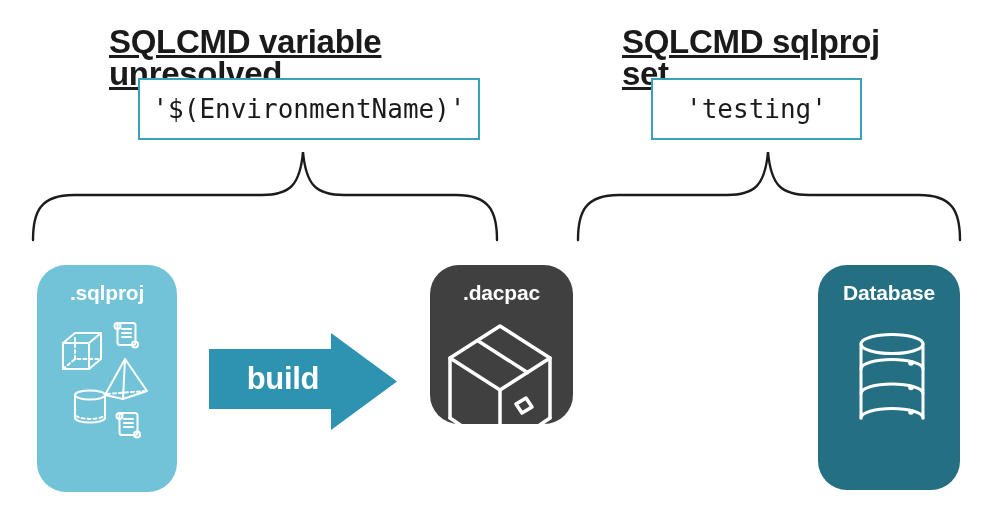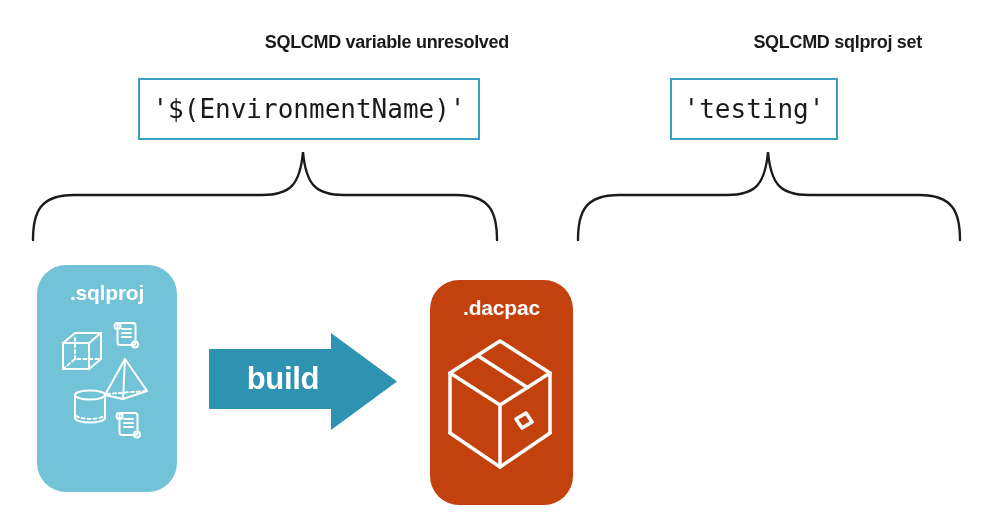--- a/index.html
+++ b/index.html
@@ -9,32 +9,32 @@
     --brace:#1b1b1b;
     --icon-stroke:#ffffff;
     --label-text:#ffffff;
   }
   html,body{margin:0;padding:0;background:var(--background);}
   .canvas{
     position:relative;width:1000px;height:522px;background:var(--background);
     font-family:"Liberation Sans",sans-serif;overflow:hidden;
   }
   .heading{
-    position:absolute;top:26px;font-size:18px;line-height:32px;font-weight:bold;
-    color:var(--text);text-align:right;letter-spacing:-0.3px;
+    position:absolute;top:26px;font-size:33px;line-height:32px;font-weight:bold;
+    color:var(--text);text-align:left;letter-spacing:-0.3px;text-decoration:underline;
   }
   .heading-left{left:109px;width:400px;}
   .heading-right{left:622px;width:300px;}
   .codebox{
     position:absolute;top:78px;height:62px;box-sizing:border-box;
     border:2px solid var(--code-border);background:#ffffff;
     display:flex;align-items:center;justify-content:center;
   }
   .codebox-left{left:138px;width:342px;}
-  .codebox-right{left:670px;width:168px;}
+  .codebox-right{left:651px;width:211px;}
   .code-text{
     font-family:"DejaVu Sans Mono","Liberation Mono",monospace;
     font-size:26px;color:var(--text);white-space:pre;
   }
   .braces-overlay{position:absolute;left:0;top:0;width:1000px;height:522px;pointer-events:none;}
   .braces-overlay path{stroke:var(--brace);stroke-width:2.4;fill:none;stroke-linecap:round;}
   .stage{
     position:absolute;border-radius:29px;
   }
   .stage-label{
@@ -117,28 +117,42 @@
     </svg>
   </div>
 
   <div class="arrow" style="left:209px;top:333px">
     <svg width="188" height="97" viewBox="0 0 188 97">
       <polygon points="0,16 122,16 122,0 188,48.5 122,97 122,76 0,76" fill="#2e93b1"></polygon>
     </svg>
     <span class="arrow-label">build</span>
   </div>
 
-  <div class="stage" style="left: 430px; top: 280px; width: 143px; height: 225px; background: #c2410c;">
+  <div class="stage" style="left: 430px; top: 265px; width: 143px; height: 159px; background: #404040;">
     <div class="stage-label">.dacpac</div>
     <svg class="icon-svg" style="left:12px;top:55px" width="120" height="140" viewBox="0 0 120 140">
       <polygon class="st-thick" points="58,6 108,38 58,70 8,38"></polygon>
       <line class="st-thick" x1="8" y1="38" x2="8" y2="98"></line>
       <line class="st-thick" x1="108" y1="38" x2="108" y2="98"></line>
       <line class="st-thick" x1="58" y1="70" x2="58" y2="132"></line>
       <polyline class="st-thick" points="8,98 58,132 108,98"></polyline>
       <line class="st-thick" x1="35.5" y1="20.5" x2="85.5" y2="52.5"></line>
       <polygon class="st-thick" points="74,84 84,78 90,87 80,93"></polygon>
     </svg>
   </div>
 
 
+  <div class="stage" style="left: 818px; top: 265px; width: 142px; height: 225px; background: rgb(37, 111, 130);">
+    <div class="stage-label">Database</div>
+    <svg class="icon-svg" style="left:34px;top:66px" width="80" height="100" viewBox="0 0 80 100">
+      <ellipse class="st-db" cx="40" cy="13" rx="31" ry="9.5"></ellipse>
+      <line class="st-db" x1="9" y1="13" x2="9" y2="87"></line>
+      <line class="st-db" x1="71" y1="13" x2="71" y2="87"></line>
+      <path class="st-db" d="M9 87 A31 9.5 0 0 1 71 87"></path>
+      <path class="st-db" d="M9 38 A31 9.5 0 0 1 71 38"></path>
+      <path class="st-db" d="M9 62.5 A31 9.5 0 0 1 71 62.5"></path>
+      <circle class="dot" cx="59" cy="32" r="2.8"></circle>
+      <circle class="dot" cx="59" cy="56.5" r="2.8"></circle>
+      <circle class="dot" cx="59" cy="81" r="2.8"></circle>
+    </svg>
+  </div>
 
 </div>
 
 </body></html>

